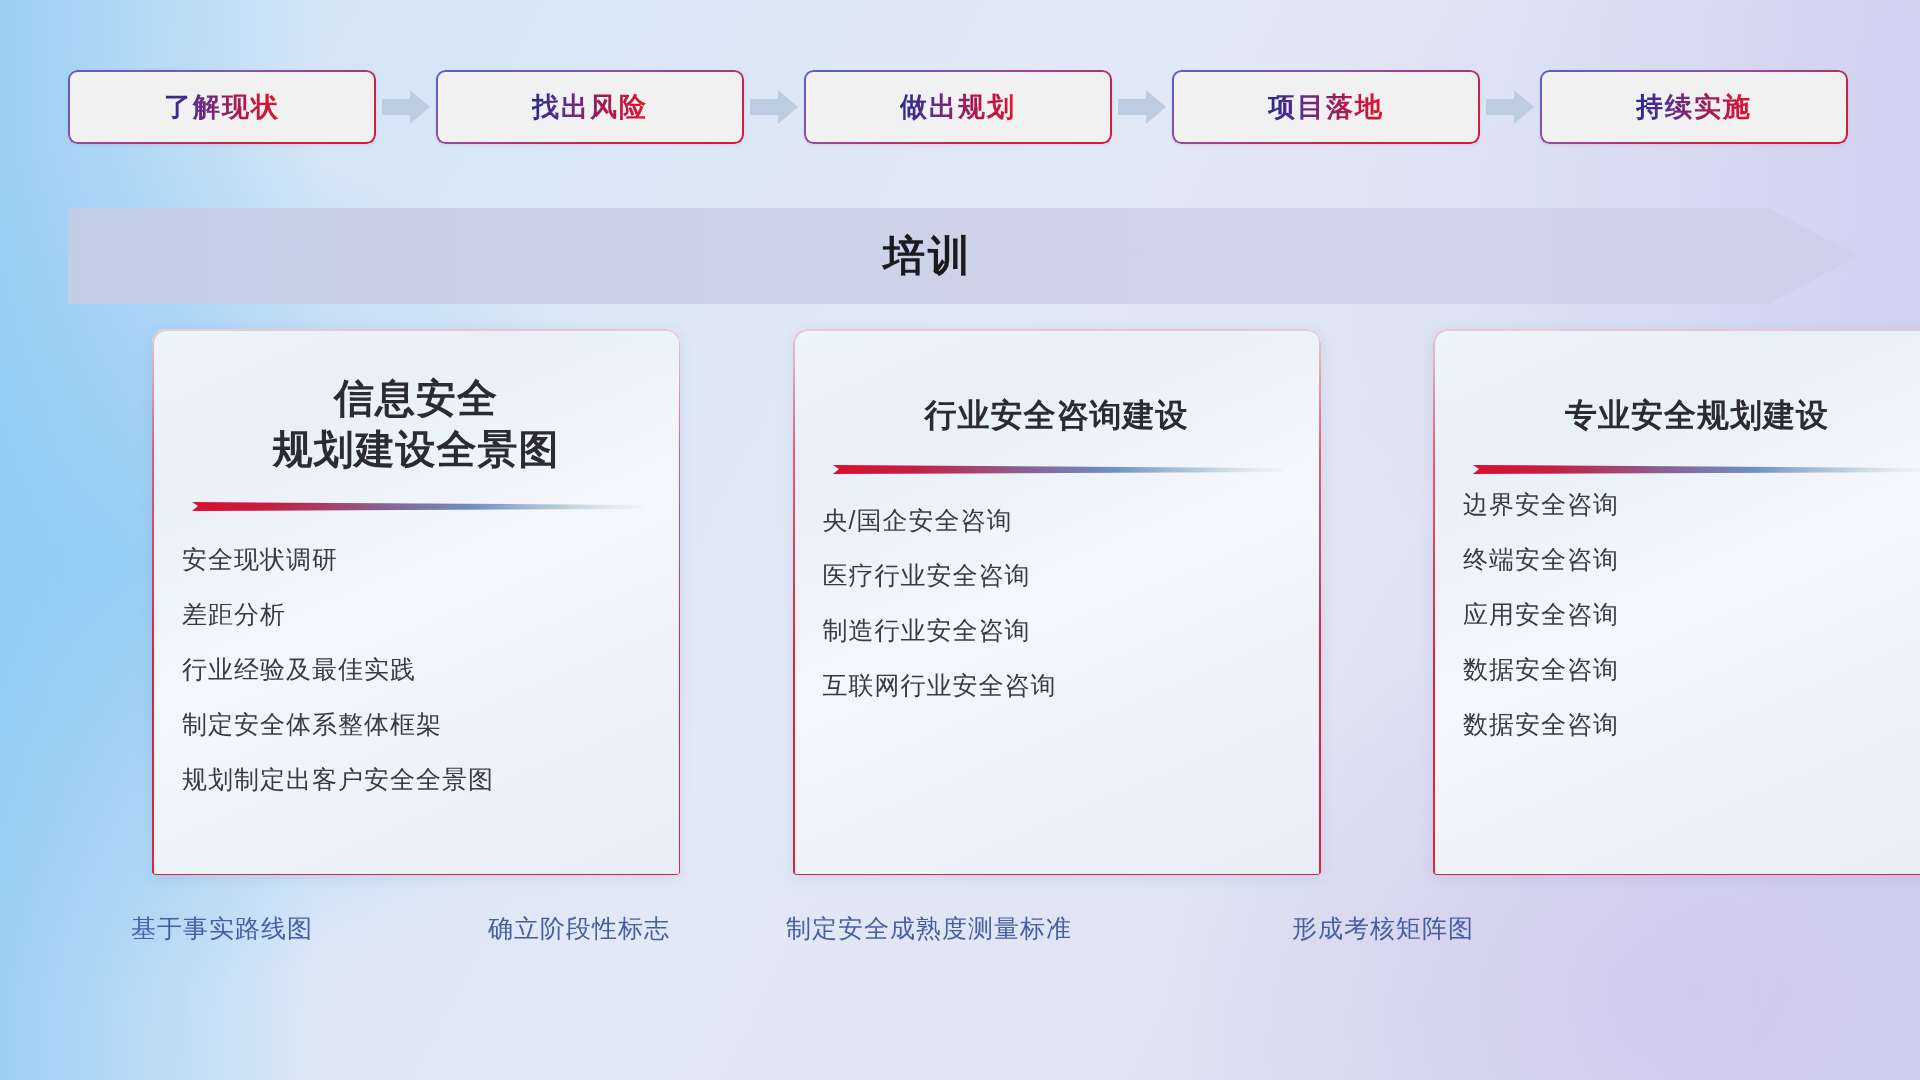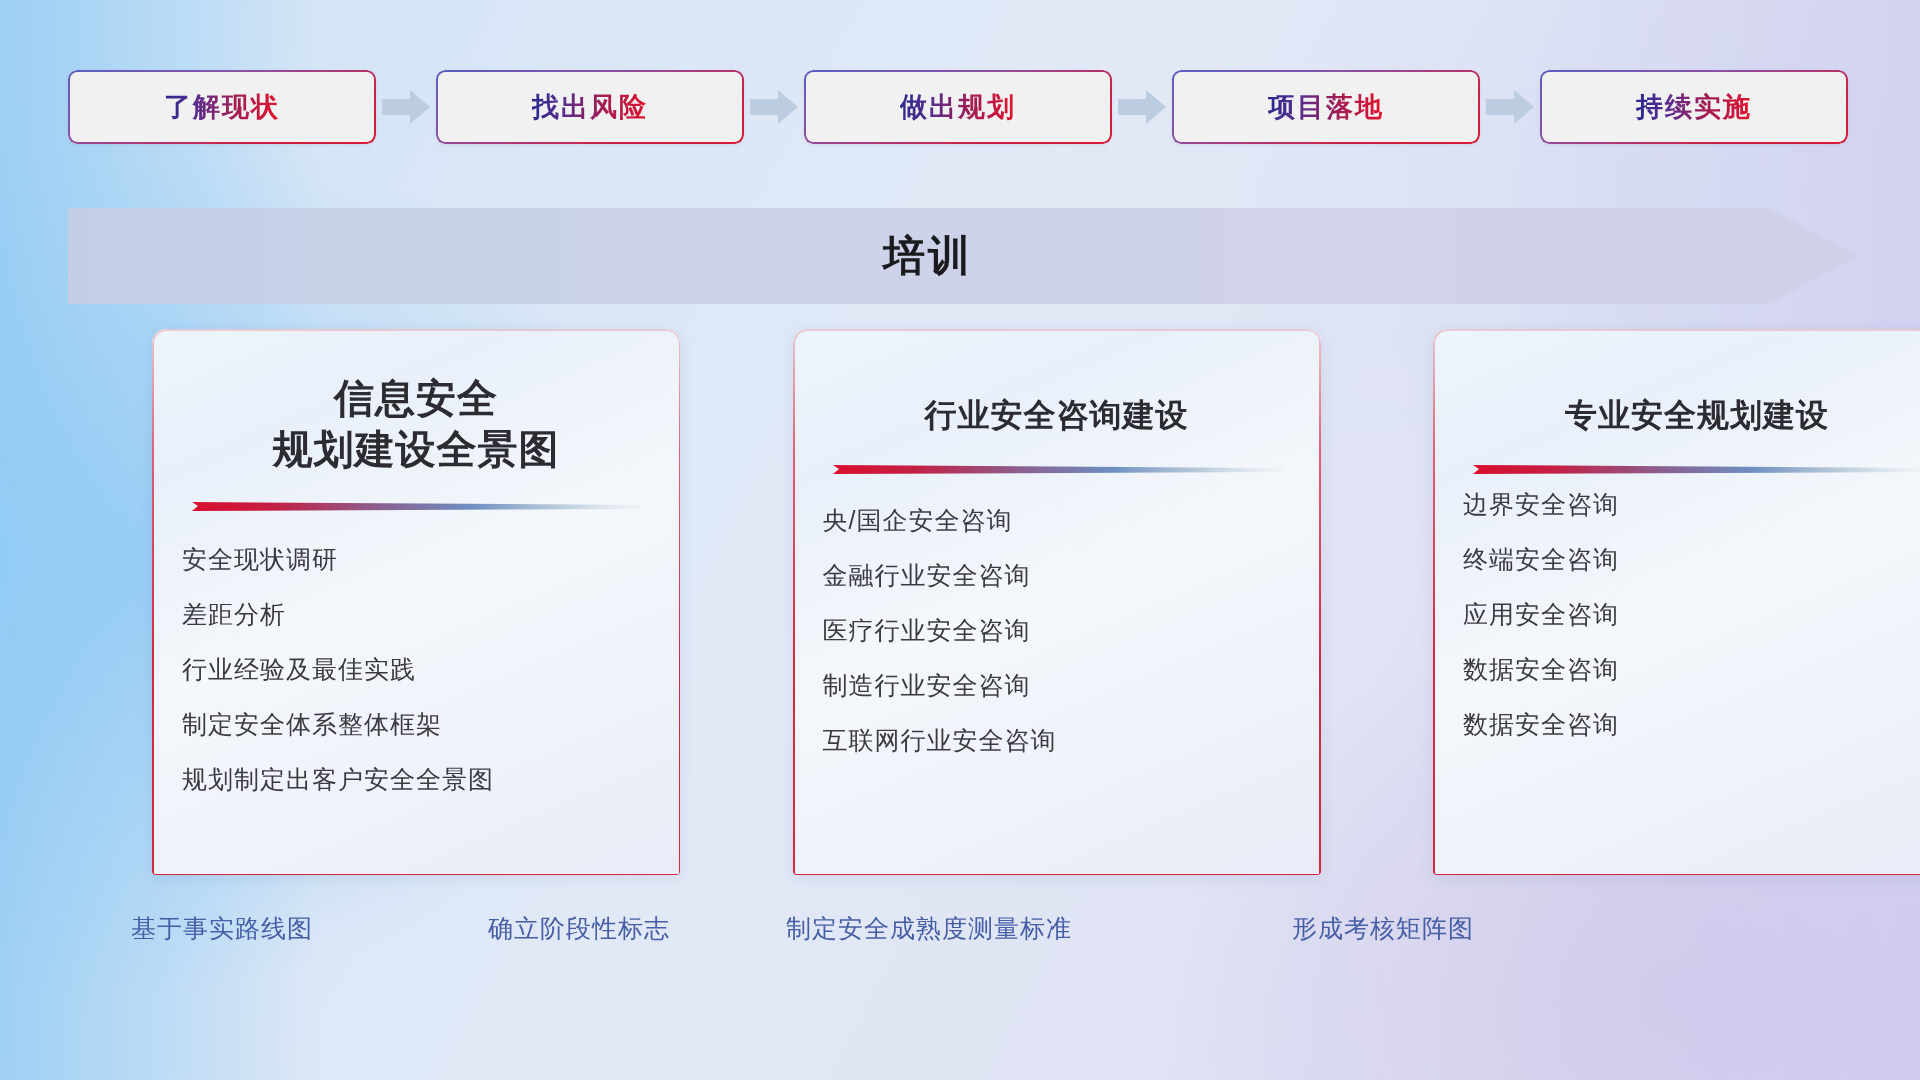--- a/index.html
+++ b/index.html
@@ -270,21 +270,20 @@
                 <stop offset="62%" stop-color="#6e8ec2"></stop>
                 <stop offset="82%" stop-color="#a8becf" stop-opacity="0.75"></stop>
                 <stop offset="100%" stop-color="#cdd9e6" stop-opacity="0.1"></stop>
               </linearGradient>
             </defs>
             <path d="M2 3 L452 6 L452 10 L2 12 L8 7 Z" fill="url(#dg2)"></path>
           </svg>
         </div>
         <div class="items">
           <div class="item">央/国企安全咨询</div>
-          <div class="item">金融行业安全咨询</div>
           <div class="item">医疗行业安全咨询</div>
           <div class="item">制造行业安全咨询</div>
           <div class="item">互联网行业安全咨询</div>
         </div>
       </div>
     </div>
 
     <div class="card c3">
       <span class="cardbrd"></span>
       <div class="inner">

